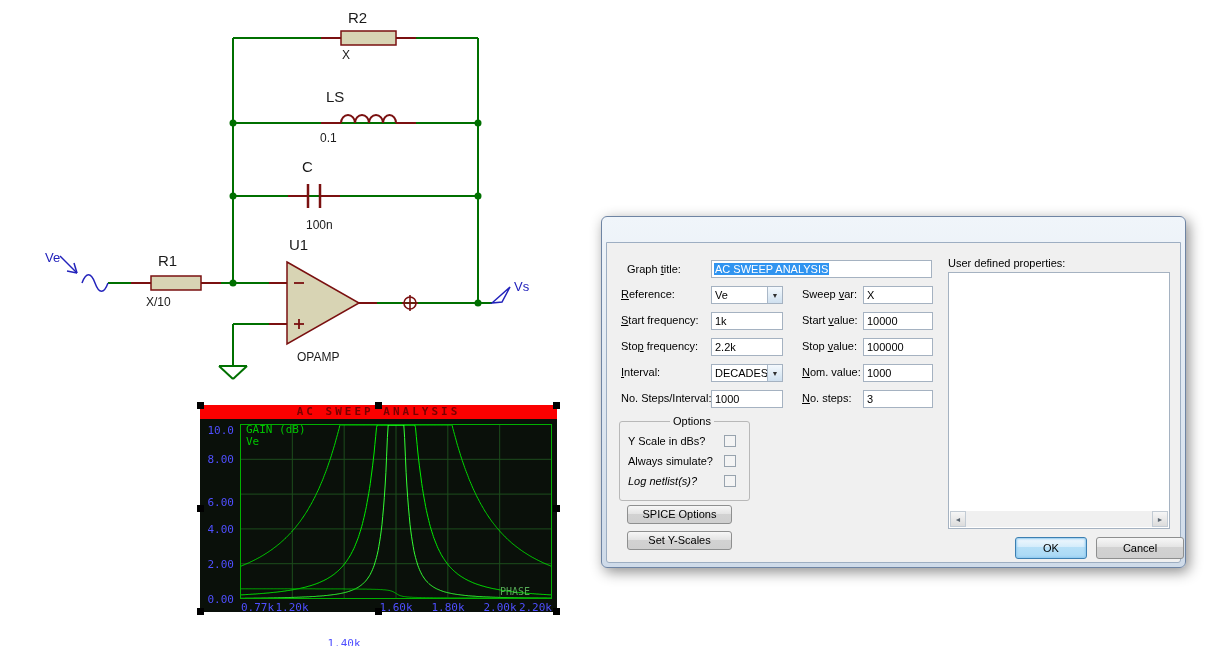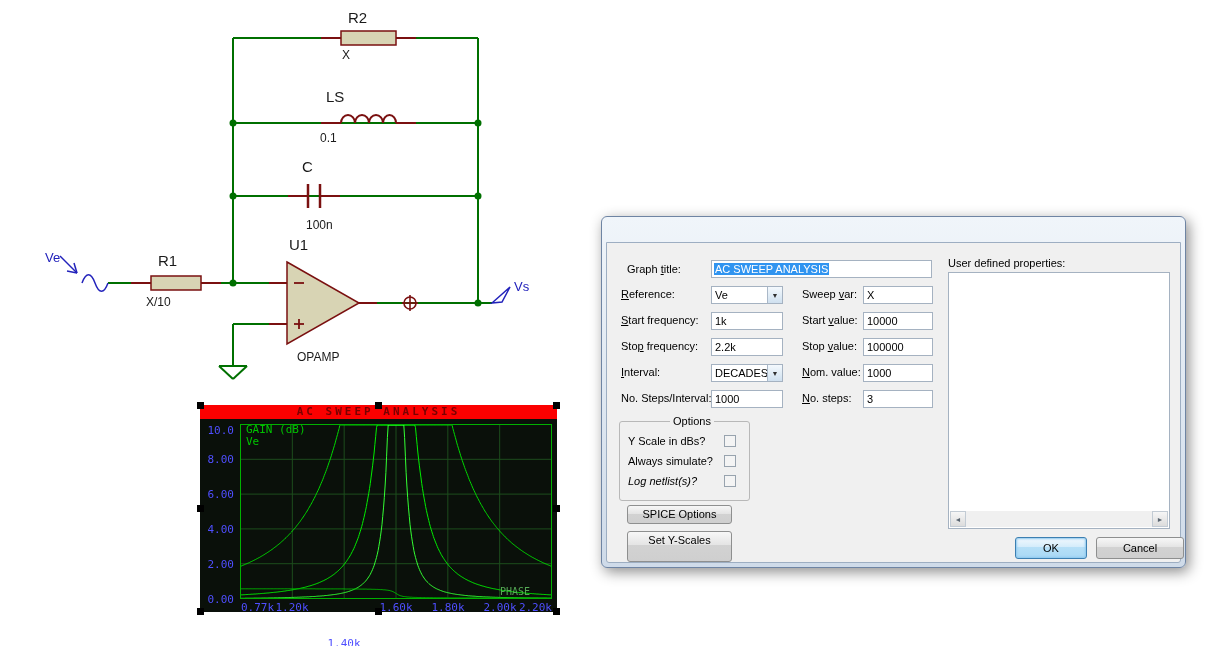--- a/index.html
+++ b/index.html
@@ -192,21 +192,21 @@
           <line x1="0" y1="174.50" x2="312" y2="174.50" stroke="#1d4d1d" stroke-width="1"></line>
           <polyline points="0.0,142.5 0.8,142.2 1.6,141.9 2.3,141.5 3.1,141.2 3.9,140.9 4.7,140.6 5.5,140.2 6.2,139.9 7.0,139.6 7.8,139.2 8.6,138.9 9.4,138.5 10.1,138.1 10.9,137.8 11.7,137.4 12.5,137.0 13.3,136.6 14.0,136.2 14.8,135.9 15.6,135.5 16.4,135.0 17.2,134.6 17.9,134.2 18.7,133.8 19.5,133.4 20.3,132.9 21.1,132.5 21.8,132.0 22.6,131.6 23.4,131.1 24.2,130.6 25.0,130.1 25.7,129.6 26.5,129.2 27.3,128.6 28.1,128.1 28.9,127.6 29.6,127.1 30.4,126.5 31.2,126.0 32.0,125.4 32.8,124.9 33.5,124.3 34.3,123.7 35.1,123.1 35.9,122.5 36.7,121.9 37.4,121.3 38.2,120.7 39.0,120.0 39.8,119.4 40.6,118.7 41.3,118.0 42.1,117.3 42.9,116.6 43.7,115.9 44.5,115.2 45.2,114.4 46.0,113.7 46.8,112.9 47.6,112.1 48.4,111.3 49.1,110.5 49.9,109.7 50.7,108.8 51.5,108.0 52.3,107.1 53.0,106.2 53.8,105.3 54.6,104.4 55.4,103.5 56.2,102.5 56.9,101.5 57.7,100.5 58.5,99.5 59.3,98.5 60.1,97.5 60.8,96.4 61.6,95.3 62.4,94.2 63.2,93.0 64.0,91.9 64.7,90.7 65.5,89.5 66.3,88.3 67.1,87.0 67.9,85.7 68.6,84.4 69.4,83.1 70.2,81.7 71.0,80.3 71.8,78.9 72.5,77.5 73.3,76.0 74.1,74.5 74.9,73.0 75.7,71.4 76.4,69.8 77.2,68.2 78.0,66.5 78.8,64.8 79.6,63.0 80.3,61.3 81.1,59.4 81.9,57.6 82.7,55.7 83.5,53.7 84.2,51.7 85.0,49.7 85.8,47.6 86.6,45.5 87.4,43.4 88.1,41.2 88.9,38.9 89.7,36.6 90.5,34.2 91.3,31.8 92.0,29.3 92.8,26.8 93.6,24.2 94.4,21.6 95.2,18.9 95.9,16.1 96.7,13.3 97.5,10.4 98.3,7.5 99.1,4.5 99.8,1.4 100.6,1.0 101.4,1.0 102.2,1.0 103.0,1.0 103.7,1.0 104.5,1.0 105.3,1.0 106.1,1.0 106.9,1.0 107.6,1.0 108.4,1.0 109.2,1.0 110.0,1.0 110.8,1.0 111.5,1.0 112.3,1.0 113.1,1.0 113.9,1.0 114.7,1.0 115.4,1.0 116.2,1.0 117.0,1.0 117.8,1.0 118.6,1.0 119.3,1.0 120.1,1.0 120.9,1.0 121.7,1.0 122.5,1.0 123.2,1.0 124.0,1.0 124.8,1.0 125.6,1.0 126.4,1.0 127.1,1.0 127.9,1.0 128.7,1.0 129.5,1.0 130.3,1.0 131.0,1.0 131.8,1.0 132.6,1.0 133.4,1.0 134.2,1.0 134.9,1.0 135.7,1.0 136.5,1.0 137.3,1.0 138.1,1.0 138.8,1.0 139.6,1.0 140.4,1.0 141.2,1.0 142.0,1.0 142.7,1.0 143.5,1.0 144.3,1.0 145.1,1.0 145.9,1.0 146.6,1.0 147.4,1.0 148.2,1.0 149.0,1.0 149.8,1.0 150.5,1.0 151.3,1.0 152.1,1.0 152.9,1.0 153.7,1.0 154.4,1.0 155.2,1.0 156.0,1.0 156.8,1.0 157.6,1.0 158.3,1.0 159.1,1.0 159.9,1.0 160.7,1.0 161.5,1.0 162.2,1.0 163.0,1.0 163.8,1.0 164.6,1.0 165.4,1.0 166.1,1.0 166.9,1.0 167.7,1.0 168.5,1.0 169.3,1.0 170.0,1.0 170.8,1.0 171.6,1.0 172.4,1.0 173.2,1.0 173.9,1.0 174.7,1.0 175.5,1.0 176.3,1.0 177.1,1.0 177.8,1.0 178.6,1.0 179.4,1.0 180.2,1.0 181.0,1.0 181.7,1.0 182.5,1.0 183.3,1.0 184.1,1.0 184.9,1.0 185.6,1.0 186.4,1.0 187.2,1.0 188.0,1.0 188.8,1.0 189.5,1.0 190.3,1.0 191.1,1.0 191.9,1.0 192.7,1.0 193.4,1.0 194.2,1.0 195.0,1.0 195.8,1.0 196.6,1.0 197.3,1.0 198.1,1.0 198.9,1.0 199.7,1.0 200.5,1.0 201.2,1.0 202.0,1.0 202.8,1.0 203.6,1.0 204.4,1.0 205.1,1.0 205.9,1.0 206.7,1.0 207.5,1.0 208.3,1.0 209.0,1.0 209.8,1.0 210.6,1.0 211.4,1.0 212.2,1.4 212.9,4.5 213.7,7.5 214.5,10.4 215.3,13.3 216.1,16.1 216.8,18.9 217.6,21.6 218.4,24.2 219.2,26.8 220.0,29.3 220.7,31.8 221.5,34.2 222.3,36.6 223.1,38.9 223.9,41.2 224.6,43.4 225.4,45.5 226.2,47.6 227.0,49.7 227.8,51.7 228.5,53.7 229.3,55.7 230.1,57.6 230.9,59.4 231.7,61.3 232.4,63.0 233.2,64.8 234.0,66.5 234.8,68.2 235.6,69.8 236.3,71.4 237.1,73.0 237.9,74.5 238.7,76.0 239.5,77.5 240.2,78.9 241.0,80.3 241.8,81.7 242.6,83.1 243.4,84.4 244.1,85.7 244.9,87.0 245.7,88.3 246.5,89.5 247.3,90.7 248.0,91.9 248.8,93.0 249.6,94.2 250.4,95.3 251.2,96.4 251.9,97.5 252.7,98.5 253.5,99.5 254.3,100.5 255.1,101.5 255.8,102.5 256.6,103.5 257.4,104.4 258.2,105.3 259.0,106.2 259.7,107.1 260.5,108.0 261.3,108.8 262.1,109.7 262.9,110.5 263.6,111.3 264.4,112.1 265.2,112.9 266.0,113.7 266.8,114.4 267.5,115.2 268.3,115.9 269.1,116.6 269.9,117.3 270.7,118.0 271.4,118.7 272.2,119.4 273.0,120.0 273.8,120.7 274.6,121.3 275.3,121.9 276.1,122.5 276.9,123.1 277.7,123.7 278.5,124.3 279.2,124.9 280.0,125.4 280.8,126.0 281.6,126.5 282.4,127.1 283.1,127.6 283.9,128.1 284.7,128.6 285.5,129.2 286.3,129.6 287.0,130.1 287.8,130.6 288.6,131.1 289.4,131.6 290.2,132.0 290.9,132.5 291.7,132.9 292.5,133.4 293.3,133.8 294.1,134.2 294.8,134.6 295.6,135.0 296.4,135.5 297.2,135.9 298.0,136.2 298.7,136.6 299.5,137.0 300.3,137.4 301.1,137.8 301.9,138.1 302.6,138.5 303.4,138.9 304.2,139.2 305.0,139.6 305.8,139.9 306.5,140.2 307.3,140.6 308.1,140.9 308.9,141.2 309.7,141.5 310.4,141.9 311.2,142.2 312.0,142.5" fill="none" stroke="#00d800" stroke-width="1"></polyline>
           <polyline points="0.0,170.9 0.8,170.9 1.6,170.8 2.3,170.8 3.1,170.8 3.9,170.7 4.7,170.7 5.5,170.6 6.2,170.6 7.0,170.5 7.8,170.5 8.6,170.4 9.4,170.4 10.1,170.3 10.9,170.3 11.7,170.2 12.5,170.2 13.3,170.1 14.0,170.1 14.8,170.0 15.6,170.0 16.4,169.9 17.2,169.9 17.9,169.8 18.7,169.7 19.5,169.7 20.3,169.6 21.1,169.6 21.8,169.5 22.6,169.4 23.4,169.4 24.2,169.3 25.0,169.2 25.7,169.2 26.5,169.1 27.3,169.0 28.1,169.0 28.9,168.9 29.6,168.8 30.4,168.7 31.2,168.6 32.0,168.6 32.8,168.5 33.5,168.4 34.3,168.3 35.1,168.2 35.9,168.2 36.7,168.1 37.4,168.0 38.2,167.9 39.0,167.8 39.8,167.7 40.6,167.6 41.3,167.5 42.1,167.4 42.9,167.3 43.7,167.2 44.5,167.1 45.2,167.0 46.0,166.9 46.8,166.7 47.6,166.6 48.4,166.5 49.1,166.4 49.9,166.3 50.7,166.1 51.5,166.0 52.3,165.9 53.0,165.7 53.8,165.6 54.6,165.4 55.4,165.3 56.2,165.1 56.9,165.0 57.7,164.8 58.5,164.7 59.3,164.5 60.1,164.4 60.8,164.2 61.6,164.0 62.4,163.8 63.2,163.6 64.0,163.5 64.7,163.3 65.5,163.1 66.3,162.9 67.1,162.6 67.9,162.4 68.6,162.2 69.4,162.0 70.2,161.8 71.0,161.5 71.8,161.3 72.5,161.0 73.3,160.8 74.1,160.5 74.9,160.2 75.7,160.0 76.4,159.7 77.2,159.4 78.0,159.1 78.8,158.8 79.6,158.4 80.3,158.1 81.1,157.8 81.9,157.4 82.7,157.0 83.5,156.7 84.2,156.3 85.0,155.9 85.8,155.5 86.6,155.1 87.4,154.6 88.1,154.2 88.9,153.7 89.7,153.2 90.5,152.7 91.3,152.2 92.0,151.7 92.8,151.1 93.6,150.6 94.4,150.0 95.2,149.3 95.9,148.7 96.7,148.1 97.5,147.4 98.3,146.7 99.1,145.9 99.8,145.2 100.6,144.4 101.4,143.5 102.2,142.7 103.0,141.8 103.7,140.9 104.5,139.9 105.3,138.9 106.1,137.8 106.9,136.7 107.6,135.6 108.4,134.4 109.2,133.2 110.0,131.9 110.8,130.5 111.5,129.1 112.3,127.6 113.1,126.0 113.9,124.4 114.7,122.6 115.4,120.8 116.2,118.9 117.0,116.9 117.8,114.8 118.6,112.6 119.3,110.3 120.1,107.8 120.9,105.2 121.7,102.5 122.5,99.6 123.2,96.6 124.0,93.4 124.8,89.9 125.6,86.3 126.4,82.5 127.1,78.4 127.9,74.1 128.7,69.5 129.5,64.6 130.3,59.4 131.0,53.9 131.8,48.0 132.6,41.8 133.4,35.1 134.2,28.0 134.9,20.4 135.7,12.3 136.5,3.6 137.3,1.0 138.1,1.0 138.8,1.0 139.6,1.0 140.4,1.0 141.2,1.0 142.0,1.0 142.7,1.0 143.5,1.0 144.3,1.0 145.1,1.0 145.9,1.0 146.6,1.0 147.4,1.0 148.2,1.0 149.0,1.0 149.8,1.0 150.5,1.0 151.3,1.0 152.1,1.0 152.9,1.0 153.7,1.0 154.4,1.0 155.2,1.0 156.0,1.0 156.8,1.0 157.6,1.0 158.3,1.0 159.1,1.0 159.9,1.0 160.7,1.0 161.5,1.0 162.2,1.0 163.0,1.0 163.8,1.0 164.6,1.0 165.4,1.0 166.1,1.0 166.9,1.0 167.7,1.0 168.5,1.0 169.3,1.0 170.0,1.0 170.8,1.0 171.6,1.0 172.4,1.0 173.2,1.0 173.9,1.0 174.7,1.0 175.5,3.6 176.3,12.3 177.1,20.4 177.8,28.0 178.6,35.1 179.4,41.8 180.2,48.0 181.0,53.9 181.7,59.4 182.5,64.6 183.3,69.5 184.1,74.1 184.9,78.4 185.6,82.5 186.4,86.3 187.2,89.9 188.0,93.4 188.8,96.6 189.5,99.6 190.3,102.5 191.1,105.2 191.9,107.8 192.7,110.3 193.4,112.6 194.2,114.8 195.0,116.9 195.8,118.9 196.6,120.8 197.3,122.6 198.1,124.4 198.9,126.0 199.7,127.6 200.5,129.1 201.2,130.5 202.0,131.9 202.8,133.2 203.6,134.4 204.4,135.6 205.1,136.7 205.9,137.8 206.7,138.9 207.5,139.9 208.3,140.9 209.0,141.8 209.8,142.7 210.6,143.5 211.4,144.4 212.2,145.2 212.9,145.9 213.7,146.7 214.5,147.4 215.3,148.1 216.1,148.7 216.8,149.3 217.6,150.0 218.4,150.6 219.2,151.1 220.0,151.7 220.7,152.2 221.5,152.7 222.3,153.2 223.1,153.7 223.9,154.2 224.6,154.6 225.4,155.1 226.2,155.5 227.0,155.9 227.8,156.3 228.5,156.7 229.3,157.0 230.1,157.4 230.9,157.8 231.7,158.1 232.4,158.4 233.2,158.8 234.0,159.1 234.8,159.4 235.6,159.7 236.3,160.0 237.1,160.2 237.9,160.5 238.7,160.8 239.5,161.0 240.2,161.3 241.0,161.5 241.8,161.8 242.6,162.0 243.4,162.2 244.1,162.4 244.9,162.6 245.7,162.9 246.5,163.1 247.3,163.3 248.0,163.5 248.8,163.6 249.6,163.8 250.4,164.0 251.2,164.2 251.9,164.4 252.7,164.5 253.5,164.7 254.3,164.8 255.1,165.0 255.8,165.1 256.6,165.3 257.4,165.4 258.2,165.6 259.0,165.7 259.7,165.9 260.5,166.0 261.3,166.1 262.1,166.3 262.9,166.4 263.6,166.5 264.4,166.6 265.2,166.7 266.0,166.9 266.8,167.0 267.5,167.1 268.3,167.2 269.1,167.3 269.9,167.4 270.7,167.5 271.4,167.6 272.2,167.7 273.0,167.8 273.8,167.9 274.6,168.0 275.3,168.1 276.1,168.2 276.9,168.2 277.7,168.3 278.5,168.4 279.2,168.5 280.0,168.6 280.8,168.6 281.6,168.7 282.4,168.8 283.1,168.9 283.9,169.0 284.7,169.0 285.5,169.1 286.3,169.2 287.0,169.2 287.8,169.3 288.6,169.4 289.4,169.4 290.2,169.5 290.9,169.6 291.7,169.6 292.5,169.7 293.3,169.7 294.1,169.8 294.8,169.9 295.6,169.9 296.4,170.0 297.2,170.0 298.0,170.1 298.7,170.1 299.5,170.2 300.3,170.2 301.1,170.3 301.9,170.3 302.6,170.4 303.4,170.4 304.2,170.5 305.0,170.5 305.8,170.6 306.5,170.6 307.3,170.7 308.1,170.7 308.9,170.8 309.7,170.8 310.4,170.8 311.2,170.9 312.0,170.9" fill="none" stroke="#00ee00" stroke-width="1"></polyline>
           <polyline points="0.0,174.3 0.8,174.3 1.6,174.3 2.3,174.3 3.1,174.3 3.9,174.3 4.7,174.3 5.5,174.2 6.2,174.2 7.0,174.2 7.8,174.2 8.6,174.2 9.4,174.2 10.1,174.2 10.9,174.2 11.7,174.2 12.5,174.2 13.3,174.2 14.0,174.1 14.8,174.1 15.6,174.1 16.4,174.1 17.2,174.1 17.9,174.1 18.7,174.1 19.5,174.1 20.3,174.1 21.1,174.1 21.8,174.0 22.6,174.0 23.4,174.0 24.2,174.0 25.0,174.0 25.7,174.0 26.5,174.0 27.3,174.0 28.1,174.0 28.9,173.9 29.6,173.9 30.4,173.9 31.2,173.9 32.0,173.9 32.8,173.9 33.5,173.9 34.3,173.8 35.1,173.8 35.9,173.8 36.7,173.8 37.4,173.8 38.2,173.8 39.0,173.7 39.8,173.7 40.6,173.7 41.3,173.7 42.1,173.7 42.9,173.7 43.7,173.6 44.5,173.6 45.2,173.6 46.0,173.6 46.8,173.6 47.6,173.5 48.4,173.5 49.1,173.5 49.9,173.5 50.7,173.5 51.5,173.4 52.3,173.4 53.0,173.4 53.8,173.4 54.6,173.3 55.4,173.3 56.2,173.3 56.9,173.3 57.7,173.2 58.5,173.2 59.3,173.2 60.1,173.1 60.8,173.1 61.6,173.1 62.4,173.0 63.2,173.0 64.0,173.0 64.7,172.9 65.5,172.9 66.3,172.9 67.1,172.8 67.9,172.8 68.6,172.8 69.4,172.7 70.2,172.7 71.0,172.6 71.8,172.6 72.5,172.5 73.3,172.5 74.1,172.5 74.9,172.4 75.7,172.4 76.4,172.3 77.2,172.2 78.0,172.2 78.8,172.1 79.6,172.1 80.3,172.0 81.1,172.0 81.9,171.9 82.7,171.8 83.5,171.8 84.2,171.7 85.0,171.6 85.8,171.5 86.6,171.5 87.4,171.4 88.1,171.3 88.9,171.2 89.7,171.1 90.5,171.0 91.3,170.9 92.0,170.8 92.8,170.7 93.6,170.6 94.4,170.5 95.2,170.4 95.9,170.3 96.7,170.2 97.5,170.0 98.3,169.9 99.1,169.8 99.8,169.6 100.6,169.5 101.4,169.3 102.2,169.1 103.0,169.0 103.7,168.8 104.5,168.6 105.3,168.4 106.1,168.2 106.9,168.0 107.6,167.8 108.4,167.5 109.2,167.3 110.0,167.0 110.8,166.7 111.5,166.5 112.3,166.1 113.1,165.8 113.9,165.5 114.7,165.1 115.4,164.8 116.2,164.4 117.0,163.9 117.8,163.5 118.6,163.0 119.3,162.5 120.1,162.0 120.9,161.4 121.7,160.8 122.5,160.2 123.2,159.5 124.0,158.7 124.8,157.9 125.6,157.1 126.4,156.1 127.1,155.2 127.9,154.1 128.7,152.9 129.5,151.7 130.3,150.3 131.0,148.8 131.8,147.2 132.6,145.4 133.4,143.4 134.2,141.3 134.9,138.9 135.7,136.3 136.5,133.4 137.3,130.2 138.1,126.6 138.8,122.5 139.6,117.9 140.4,112.8 141.2,106.9 142.0,100.3 142.7,92.6 143.5,83.9 144.3,73.7 145.1,62.0 145.9,48.3 146.6,32.2 147.4,13.5 148.2,1.0 149.0,1.0 149.8,1.0 150.5,1.0 151.3,1.0 152.1,1.0 152.9,1.0 153.7,1.0 154.4,1.0 155.2,1.0 156.0,1.0 156.8,1.0 157.6,1.0 158.3,1.0 159.1,1.0 159.9,1.0 160.7,1.0 161.5,1.0 162.2,1.0 163.0,1.0 163.8,1.0 164.6,13.5 165.4,32.2 166.1,48.3 166.9,62.0 167.7,73.7 168.5,83.9 169.3,92.6 170.0,100.3 170.8,106.9 171.6,112.8 172.4,117.9 173.2,122.5 173.9,126.6 174.7,130.2 175.5,133.4 176.3,136.3 177.1,138.9 177.8,141.3 178.6,143.4 179.4,145.4 180.2,147.2 181.0,148.8 181.7,150.3 182.5,151.7 183.3,152.9 184.1,154.1 184.9,155.2 185.6,156.1 186.4,157.1 187.2,157.9 188.0,158.7 188.8,159.5 189.5,160.2 190.3,160.8 191.1,161.4 191.9,162.0 192.7,162.5 193.4,163.0 194.2,163.5 195.0,163.9 195.8,164.4 196.6,164.8 197.3,165.1 198.1,165.5 198.9,165.8 199.7,166.1 200.5,166.5 201.2,166.7 202.0,167.0 202.8,167.3 203.6,167.5 204.4,167.8 205.1,168.0 205.9,168.2 206.7,168.4 207.5,168.6 208.3,168.8 209.0,169.0 209.8,169.1 210.6,169.3 211.4,169.5 212.2,169.6 212.9,169.8 213.7,169.9 214.5,170.0 215.3,170.2 216.1,170.3 216.8,170.4 217.6,170.5 218.4,170.6 219.2,170.7 220.0,170.8 220.7,170.9 221.5,171.0 222.3,171.1 223.1,171.2 223.9,171.3 224.6,171.4 225.4,171.5 226.2,171.5 227.0,171.6 227.8,171.7 228.5,171.8 229.3,171.8 230.1,171.9 230.9,172.0 231.7,172.0 232.4,172.1 233.2,172.1 234.0,172.2 234.8,172.2 235.6,172.3 236.3,172.4 237.1,172.4 237.9,172.5 238.7,172.5 239.5,172.5 240.2,172.6 241.0,172.6 241.8,172.7 242.6,172.7 243.4,172.8 244.1,172.8 244.9,172.8 245.7,172.9 246.5,172.9 247.3,172.9 248.0,173.0 248.8,173.0 249.6,173.0 250.4,173.1 251.2,173.1 251.9,173.1 252.7,173.2 253.5,173.2 254.3,173.2 255.1,173.3 255.8,173.3 256.6,173.3 257.4,173.3 258.2,173.4 259.0,173.4 259.7,173.4 260.5,173.4 261.3,173.5 262.1,173.5 262.9,173.5 263.6,173.5 264.4,173.5 265.2,173.6 266.0,173.6 266.8,173.6 267.5,173.6 268.3,173.6 269.1,173.7 269.9,173.7 270.7,173.7 271.4,173.7 272.2,173.7 273.0,173.7 273.8,173.8 274.6,173.8 275.3,173.8 276.1,173.8 276.9,173.8 277.7,173.8 278.5,173.9 279.2,173.9 280.0,173.9 280.8,173.9 281.6,173.9 282.4,173.9 283.1,173.9 283.9,174.0 284.7,174.0 285.5,174.0 286.3,174.0 287.0,174.0 287.8,174.0 288.6,174.0 289.4,174.0 290.2,174.0 290.9,174.1 291.7,174.1 292.5,174.1 293.3,174.1 294.1,174.1 294.8,174.1 295.6,174.1 296.4,174.1 297.2,174.1 298.0,174.1 298.7,174.2 299.5,174.2 300.3,174.2 301.1,174.2 301.9,174.2 302.6,174.2 303.4,174.2 304.2,174.2 305.0,174.2 305.8,174.2 306.5,174.2 307.3,174.3 308.1,174.3 308.9,174.3 309.7,174.3 310.4,174.3 311.2,174.3 312.0,174.3" fill="none" stroke="#33ff33" stroke-width="1"></polyline>
           <polyline points="0.0,164.8 0.8,164.8 1.6,164.8 2.3,164.8 3.1,164.8 3.9,164.8 4.7,164.8 5.5,164.8 6.2,164.8 7.0,164.8 7.8,164.8 8.6,164.8 9.4,164.8 10.1,164.8 10.9,164.8 11.7,164.8 12.5,164.8 13.3,164.8 14.0,164.8 14.8,164.8 15.6,164.8 16.4,164.8 17.2,164.8 17.9,164.8 18.7,164.8 19.5,164.8 20.3,164.8 21.1,164.8 21.8,164.8 22.6,164.8 23.4,164.8 24.2,164.8 25.0,164.8 25.7,164.8 26.5,164.8 27.3,164.8 28.1,164.8 28.9,164.8 29.6,164.8 30.4,164.8 31.2,164.8 32.0,164.8 32.8,164.8 33.5,164.8 34.3,164.8 35.1,164.8 35.9,164.8 36.7,164.8 37.4,164.8 38.2,164.8 39.0,164.8 39.8,164.8 40.6,164.8 41.3,164.8 42.1,164.8 42.9,164.8 43.7,164.8 44.5,164.8 45.2,164.8 46.0,164.8 46.8,164.8 47.6,164.8 48.4,164.8 49.1,164.8 49.9,164.8 50.7,164.8 51.5,164.8 52.3,164.8 53.0,164.8 53.8,164.8 54.6,164.8 55.4,164.8 56.2,164.8 56.9,164.8 57.7,164.8 58.5,164.8 59.3,164.8 60.1,164.8 60.8,164.8 61.6,164.8 62.4,164.8 63.2,164.8 64.0,164.8 64.7,164.8 65.5,164.8 66.3,164.8 67.1,164.8 67.9,164.8 68.6,164.8 69.4,164.8 70.2,164.8 71.0,164.8 71.8,164.8 72.5,164.8 73.3,164.8 74.1,164.8 74.9,164.8 75.7,164.9 76.4,164.9 77.2,164.9 78.0,164.9 78.8,164.9 79.6,164.9 80.3,164.9 81.1,164.9 81.9,164.9 82.7,164.9 83.5,164.9 84.2,164.9 85.0,164.9 85.8,164.9 86.6,164.9 87.4,164.9 88.1,164.9 88.9,164.9 89.7,164.9 90.5,164.9 91.3,164.9 92.0,164.9 92.8,164.9 93.6,164.9 94.4,164.9 95.2,164.9 95.9,164.9 96.7,164.9 97.5,164.9 98.3,164.9 99.1,164.9 99.8,164.9 100.6,164.9 101.4,164.9 102.2,164.9 103.0,164.9 103.7,164.9 104.5,164.9 105.3,165.0 106.1,165.0 106.9,165.0 107.6,165.0 108.4,165.0 109.2,165.0 110.0,165.0 110.8,165.0 111.5,165.0 112.3,165.0 113.1,165.0 113.9,165.0 114.7,165.0 115.4,165.0 116.2,165.0 117.0,165.0 117.8,165.0 118.6,165.0 119.3,165.1 120.1,165.1 120.9,165.1 121.7,165.1 122.5,165.1 123.2,165.1 124.0,165.1 124.8,165.1 125.6,165.1 126.4,165.1 127.1,165.2 127.9,165.2 128.7,165.2 129.5,165.2 130.3,165.2 131.0,165.2 131.8,165.3 132.6,165.3 133.4,165.3 134.2,165.3 134.9,165.3 135.7,165.4 136.5,165.4 137.3,165.4 138.1,165.4 138.8,165.5 139.6,165.5 140.4,165.6 141.2,165.6 142.0,165.6 142.7,165.7 143.5,165.8 144.3,165.8 145.1,165.9 145.9,166.0 146.6,166.1 147.4,166.2 148.2,166.3 149.0,166.4 149.8,166.6 150.5,166.8 151.3,167.0 152.1,167.3 152.9,167.6 153.7,168.0 154.4,168.4 155.2,168.9 156.0,169.4 156.8,169.9 157.6,170.4 158.3,170.8 159.1,171.2 159.9,171.5 160.7,171.8 161.5,172.0 162.2,172.2 163.0,172.4 163.8,172.5 164.6,172.6 165.4,172.7 166.1,172.8 166.9,172.9 167.7,173.0 168.5,173.0 169.3,173.1 170.0,173.2 170.8,173.2 171.6,173.2 172.4,173.3 173.2,173.3 173.9,173.4 174.7,173.4 175.5,173.4 176.3,173.4 177.1,173.5 177.8,173.5 178.6,173.5 179.4,173.5 180.2,173.5 181.0,173.6 181.7,173.6 182.5,173.6 183.3,173.6 184.1,173.6 184.9,173.6 185.6,173.7 186.4,173.7 187.2,173.7 188.0,173.7 188.8,173.7 189.5,173.7 190.3,173.7 191.1,173.7 191.9,173.7 192.7,173.7 193.4,173.8 194.2,173.8 195.0,173.8 195.8,173.8 196.6,173.8 197.3,173.8 198.1,173.8 198.9,173.8 199.7,173.8 200.5,173.8 201.2,173.8 202.0,173.8 202.8,173.8 203.6,173.8 204.4,173.8 205.1,173.8 205.9,173.8 206.7,173.8 207.5,173.9 208.3,173.9 209.0,173.9 209.8,173.9 210.6,173.9 211.4,173.9 212.2,173.9 212.9,173.9 213.7,173.9 214.5,173.9 215.3,173.9 216.1,173.9 216.8,173.9 217.6,173.9 218.4,173.9 219.2,173.9 220.0,173.9 220.7,173.9 221.5,173.9 222.3,173.9 223.1,173.9 223.9,173.9 224.6,173.9 225.4,173.9 226.2,173.9 227.0,173.9 227.8,173.9 228.5,173.9 229.3,173.9 230.1,173.9 230.9,173.9 231.7,173.9 232.4,173.9 233.2,173.9 234.0,173.9 234.8,173.9 235.6,173.9 236.3,173.9 237.1,174.0 237.9,174.0 238.7,174.0 239.5,174.0 240.2,174.0 241.0,174.0 241.8,174.0 242.6,174.0 243.4,174.0 244.1,174.0 244.9,174.0 245.7,174.0 246.5,174.0 247.3,174.0 248.0,174.0 248.8,174.0 249.6,174.0 250.4,174.0 251.2,174.0 251.9,174.0 252.7,174.0 253.5,174.0 254.3,174.0 255.1,174.0 255.8,174.0 256.6,174.0 257.4,174.0 258.2,174.0 259.0,174.0 259.7,174.0 260.5,174.0 261.3,174.0 262.1,174.0 262.9,174.0 263.6,174.0 264.4,174.0 265.2,174.0 266.0,174.0 266.8,174.0 267.5,174.0 268.3,174.0 269.1,174.0 269.9,174.0 270.7,174.0 271.4,174.0 272.2,174.0 273.0,174.0 273.8,174.0 274.6,174.0 275.3,174.0 276.1,174.0 276.9,174.0 277.7,174.0 278.5,174.0 279.2,174.0 280.0,174.0 280.8,174.0 281.6,174.0 282.4,174.0 283.1,174.0 283.9,174.0 284.7,174.0 285.5,174.0 286.3,174.0 287.0,174.0 287.8,174.0 288.6,174.0 289.4,174.0 290.2,174.0 290.9,174.0 291.7,174.0 292.5,174.0 293.3,174.0 294.1,174.0 294.8,174.0 295.6,174.0 296.4,174.0 297.2,174.0 298.0,174.0 298.7,174.0 299.5,174.0 300.3,174.0 301.1,174.0 301.9,174.0 302.6,174.0 303.4,174.0 304.2,174.0 305.0,174.0 305.8,174.0 306.5,174.0 307.3,174.0 308.1,174.0 308.9,174.0 309.7,174.0 310.4,174.0 311.2,174.0 312.0,174.0" fill="none" stroke="#00b400" stroke-width="1"></polyline>
           <rect x="0.5" y="0.5" width="311" height="174" fill="none" stroke="#00b000" stroke-width="1"></rect>
         </svg>
       <div id="y-ticks">
           <div class="ytick" style="top: 0px;">10.0</div>
           <div class="ytick" style="top: 29px;">8.00</div>
-          <div class="ytick" style="top: 64px;">6.00</div>
+          <div class="ytick" style="top: 72px;">6.00</div>
           <div class="ytick" style="top: 99px;">4.00</div>
           <div class="ytick" style="top: 134px;">2.00</div>
           <div class="ytick" style="top: 169px;">0.00</div>
         </div>
       <div id="x-ticks">
           <div class="xtick" style="left: 1px;">0.77k</div>
           <div class="xtick" style="left: 52px; transform: translateX(-50%);">1.20k</div>
           <div class="xtick" style="left: 104px; transform: translateX(-50%); margin-top: 36px;">1.40k</div>
           <div class="xtick" style="left: 156px; transform: translateX(-50%);">1.60k</div>
           <div class="xtick" style="left: 208px; transform: translateX(-50%);">1.80k</div>
@@ -268,21 +268,21 @@
       <span class="legend">Options</span>
       <span class="flabel" style="left:8px;top:13px;">Y Scale in dBs?</span>
       <div class="cb" style="left:104px;top:13px;"></div>
       <span class="flabel" style="left:8px;top:33px;">Always simulate?</span>
       <div class="cb" style="left:104px;top:33px;"></div>
       <span class="flabel" style="left:8px;top:53px;font-style:italic;">Log netlist(s)?</span>
       <div class="cb" style="left:104px;top:53px;"></div>
     </div>
 
     <div class="w7btn" style="left:25px;top:288px;width:105px;height:19px;line-height:17px;">SPICE Options</div>
-    <div class="w7btn" style="left:25px;top:314px;width:105px;height:31px;line-height:17px;">Set Y-Scales</div>
+    <div class="w7btn" style="left:25px;top:314px;width:105px;height:19px;line-height:17px;">Set Y-Scales</div>
 
     <span class="flabel" style="left:346px;top:40px;">User defined properties:</span>
     <div class="uprops" style="left:346px;top:55px;width:222px;height:257px;">
       <div class="hscroll">
         <div class="scroll-btn">
           <span>◄</span>
         </div>
         <div class="scroll-track"></div>
         <div class="scroll-btn">
           <span>►</span>

